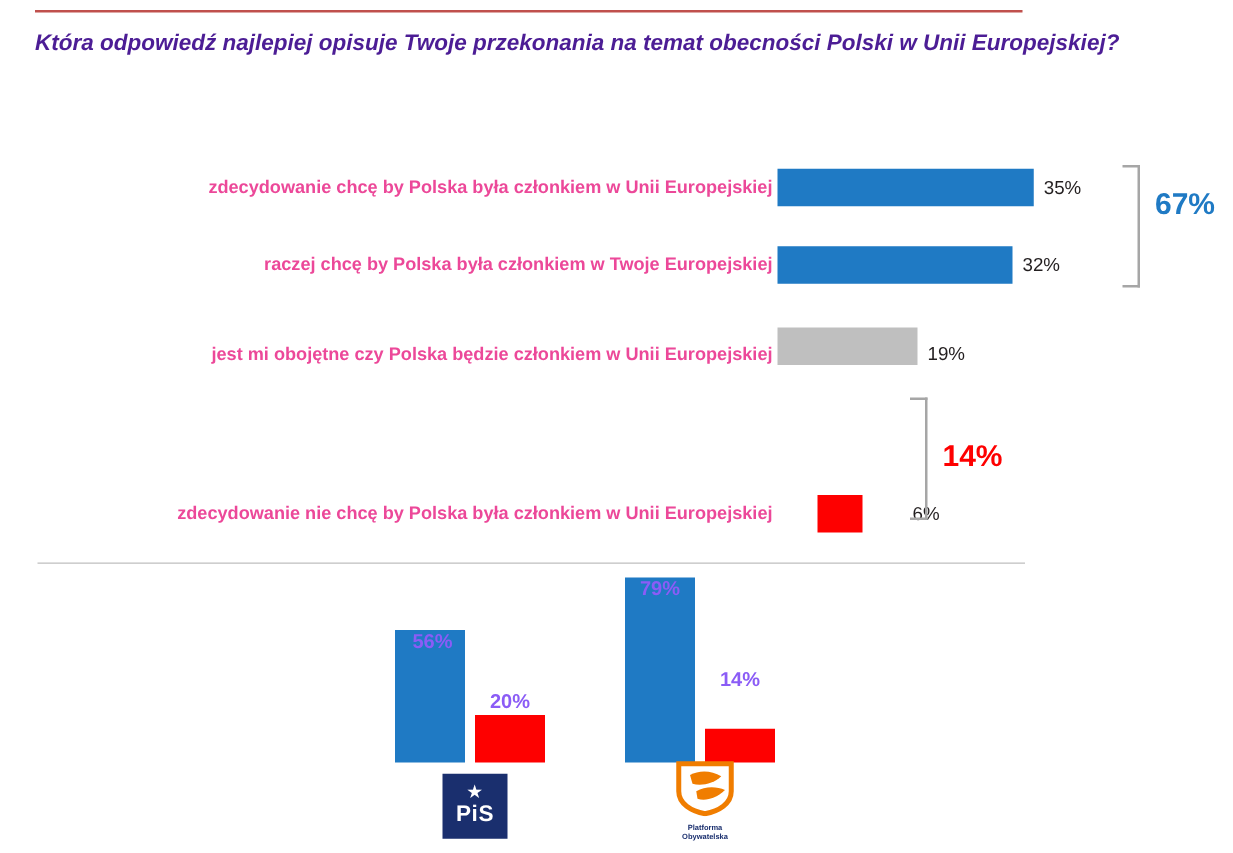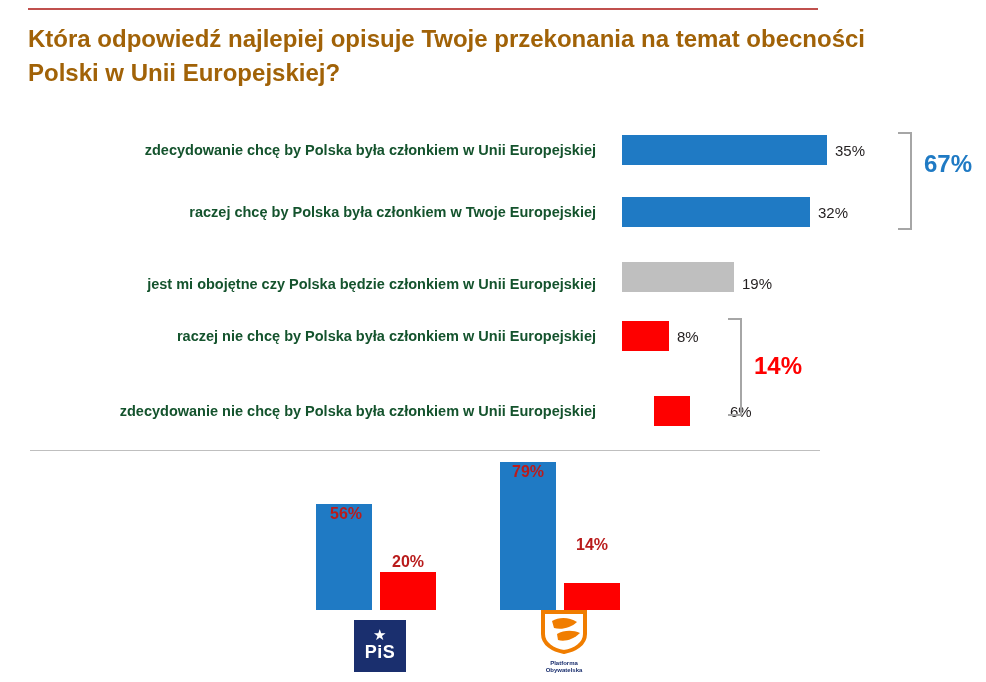--- a/index.html
+++ b/index.html
@@ -21,24 +21,25 @@
     top: 8px;
     width: 790px;
     height: 2px;
     background: #c0504d;
   }
   .title {
     position: absolute;
     left: 28px;
     top: 22px;
     width: 880px;
-    font-size: 24px;
+    font-size: 18px;
     font-weight: bold;
     line-height: 1.42;
-    color: #a16207;
+    color: #4c1d95;
+    font-style: italic;
   }
 
   
   .hbar-chart {
     position: absolute;
     left: 0;
     top: 118px;
     width: 986px;
     height: 310px;
   }
@@ -46,24 +47,24 @@
     position: absolute;
     left: 0;
     width: 986px;
     height: 36px;
     display: flex;
     align-items: center;
   }
   .hlabel {
     width: 622px;
     text-align: right;
-    padding-right: 26px;
+    padding-right: 4px;
     font-size: 14.5px;
     font-weight: bold;
-    color: #14532d;
+    color: #ec4899;
     box-sizing: border-box;
     white-space: nowrap;
   }
   .hbar {
     height: 30px;
   }
   .hval {
     font-size: 15px;
     font-weight: normal;
     color: #231f20;
@@ -110,21 +111,21 @@
     height: 160px;
   }
   .col {
     position: absolute;
     bottom: 0;
   }
   .collabel {
     position: absolute;
     font-size: 16px;
     font-weight: bold;
-    color: #b91c1c;
+    color: #8b5cf6;
     white-space: nowrap;
     text-align: center;
   }
   .logo-wrap {
     position: absolute;
     bottom: 6px;
     text-align: center;
   }
 
   
@@ -191,25 +192,20 @@
     <div class="hbar" style="width:188px;background:#1f7ac4;"></div>
     <div class="hval">32%</div>
   </div>
 
   <div class="hrow" style="top:138px;align-items:flex-end;">
     <div class="hlabel">jest mi obojętne czy Polska będzie członkiem w Unii Europejskiej</div>
     <div class="hbar" style="width:112px;background:#bfbfbf;"></div>
     <div class="hval">19%</div>
   </div>
 
-  <div class="hrow" style="top:200px;">
-    <div class="hlabel">raczej nie chcę by Polska była członkiem w Unii Europejskiej</div>
-    <div class="hbar" style="width:47px;background:#fe0000;"></div>
-    <div class="hval">8%</div>
-  </div>
 
   <div class="hrow" style="top:275px;gap:32px;">
     <div class="hlabel">zdecydowanie nie chcę by Polska była członkiem w Unii Europejskiej</div>
     <div class="hbar" style="width:36px;background:#fe0000;"></div>
     <div class="hval">6%</div>
   </div>
 
   <div class="bracket" style="left:898px; top:14px; height:98px;"></div>
   <div class="group-total" style="left:924px; top:32px; color:#1f7ac4;">67%</div>
 

